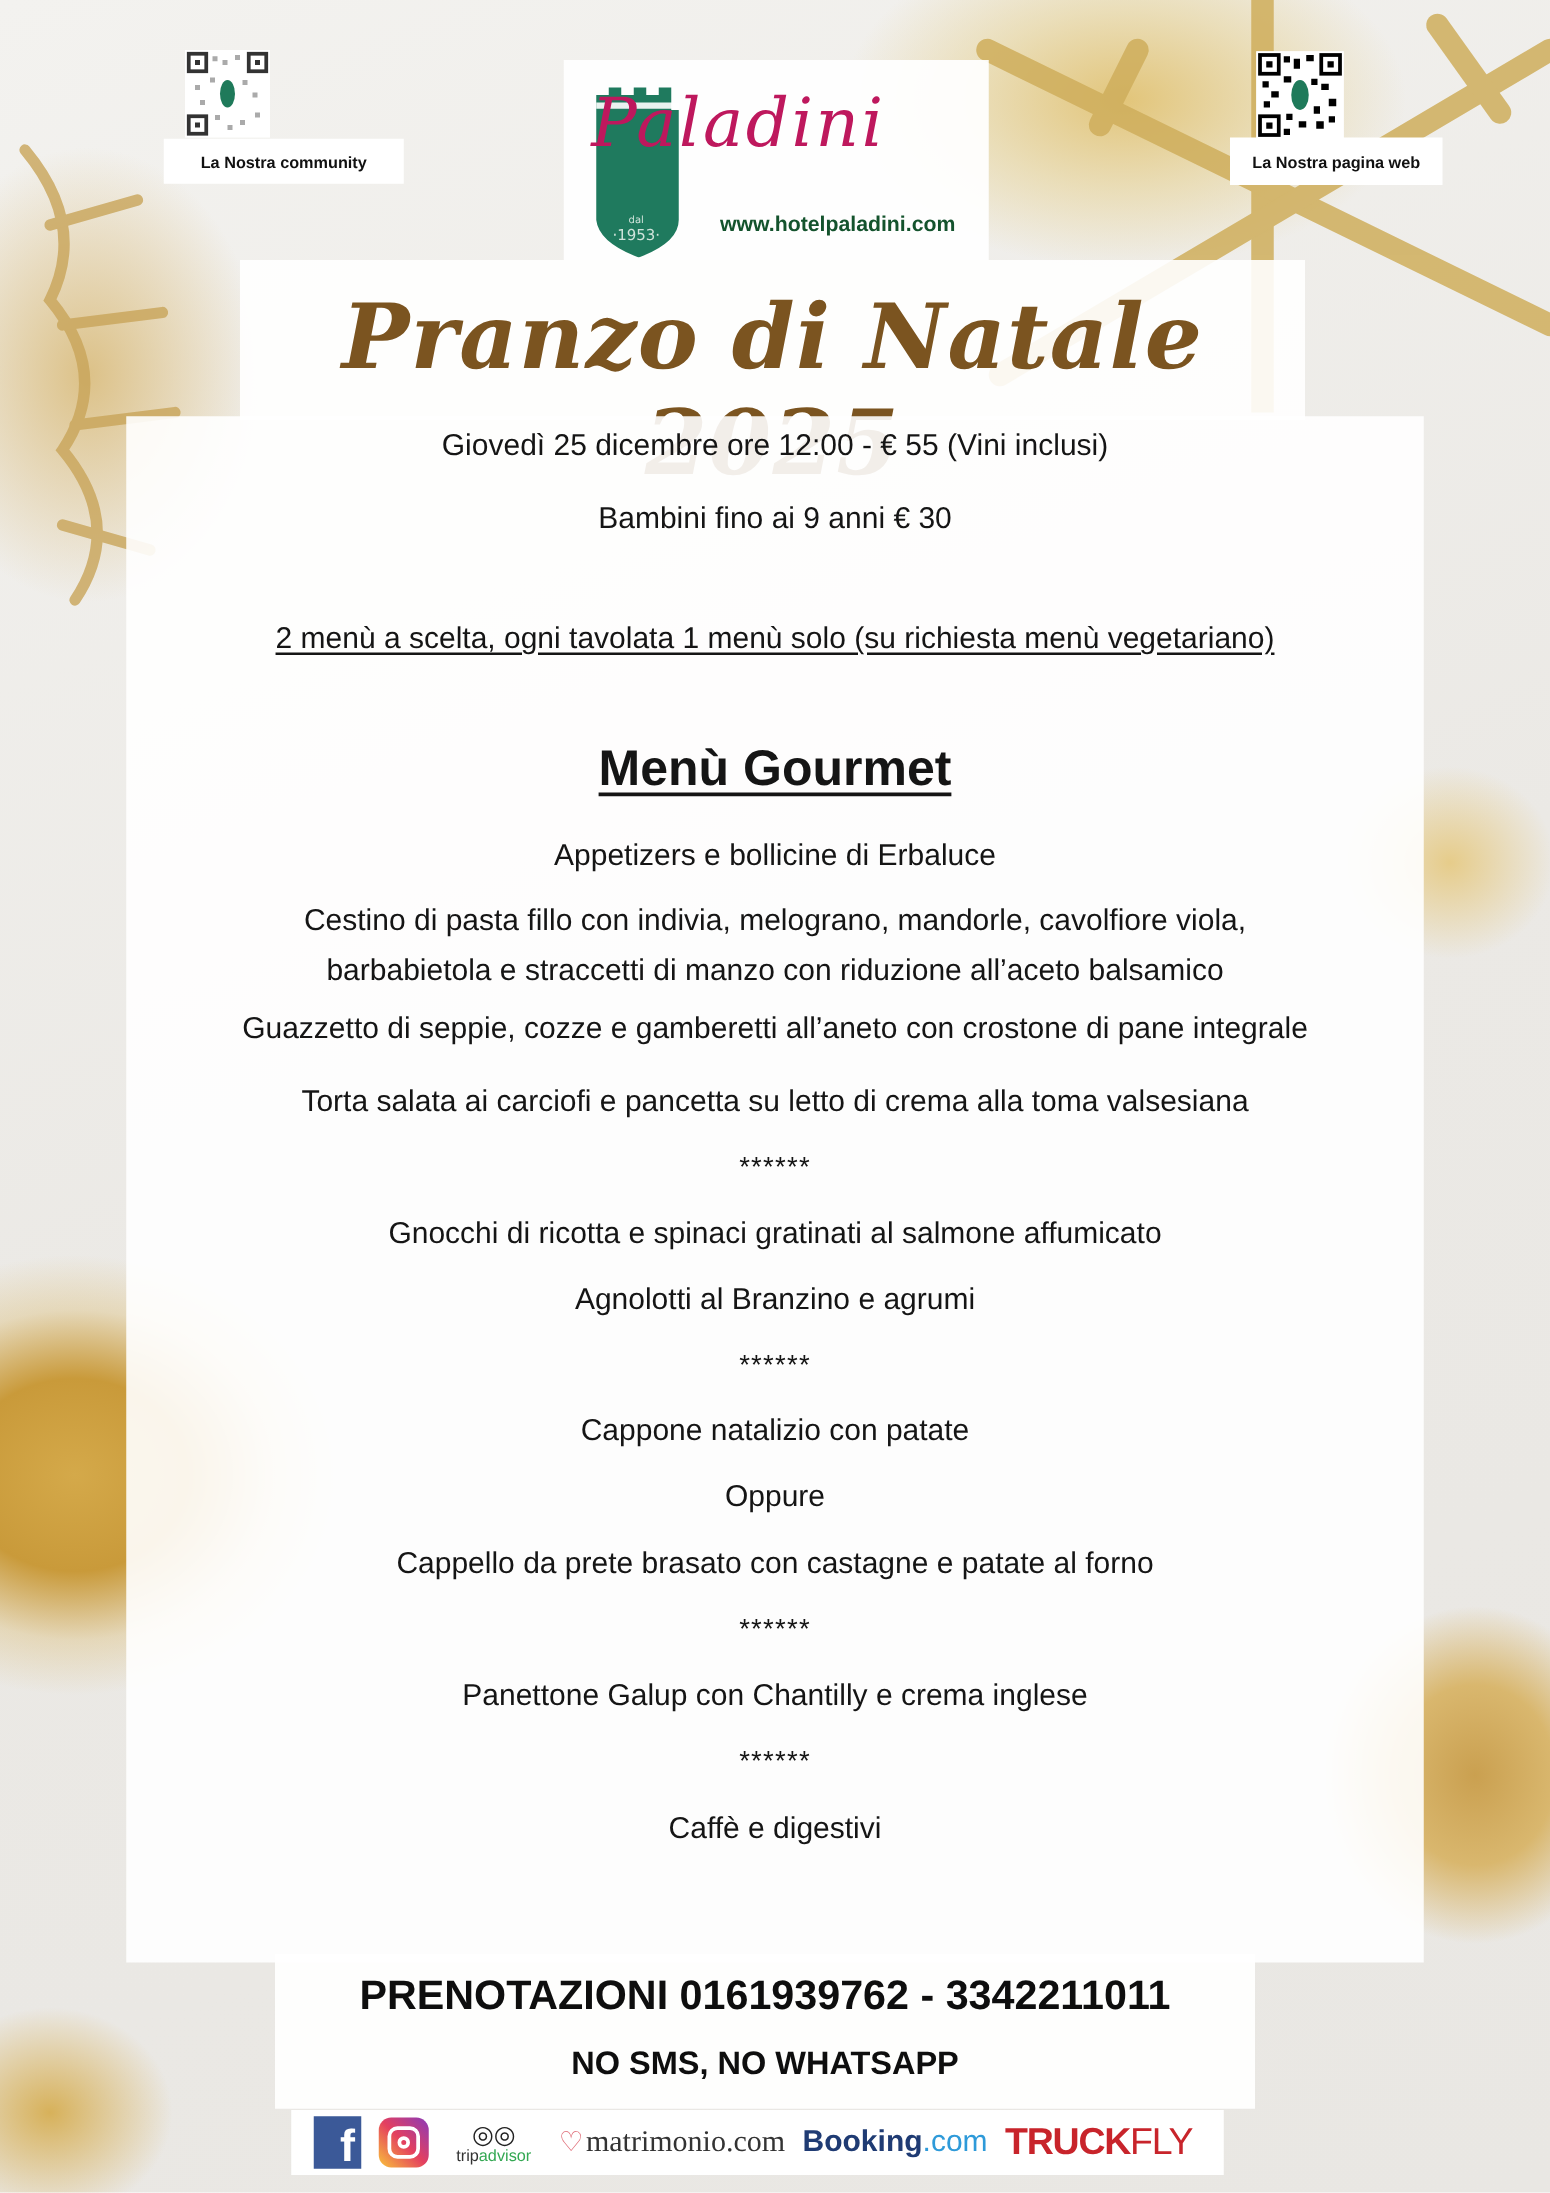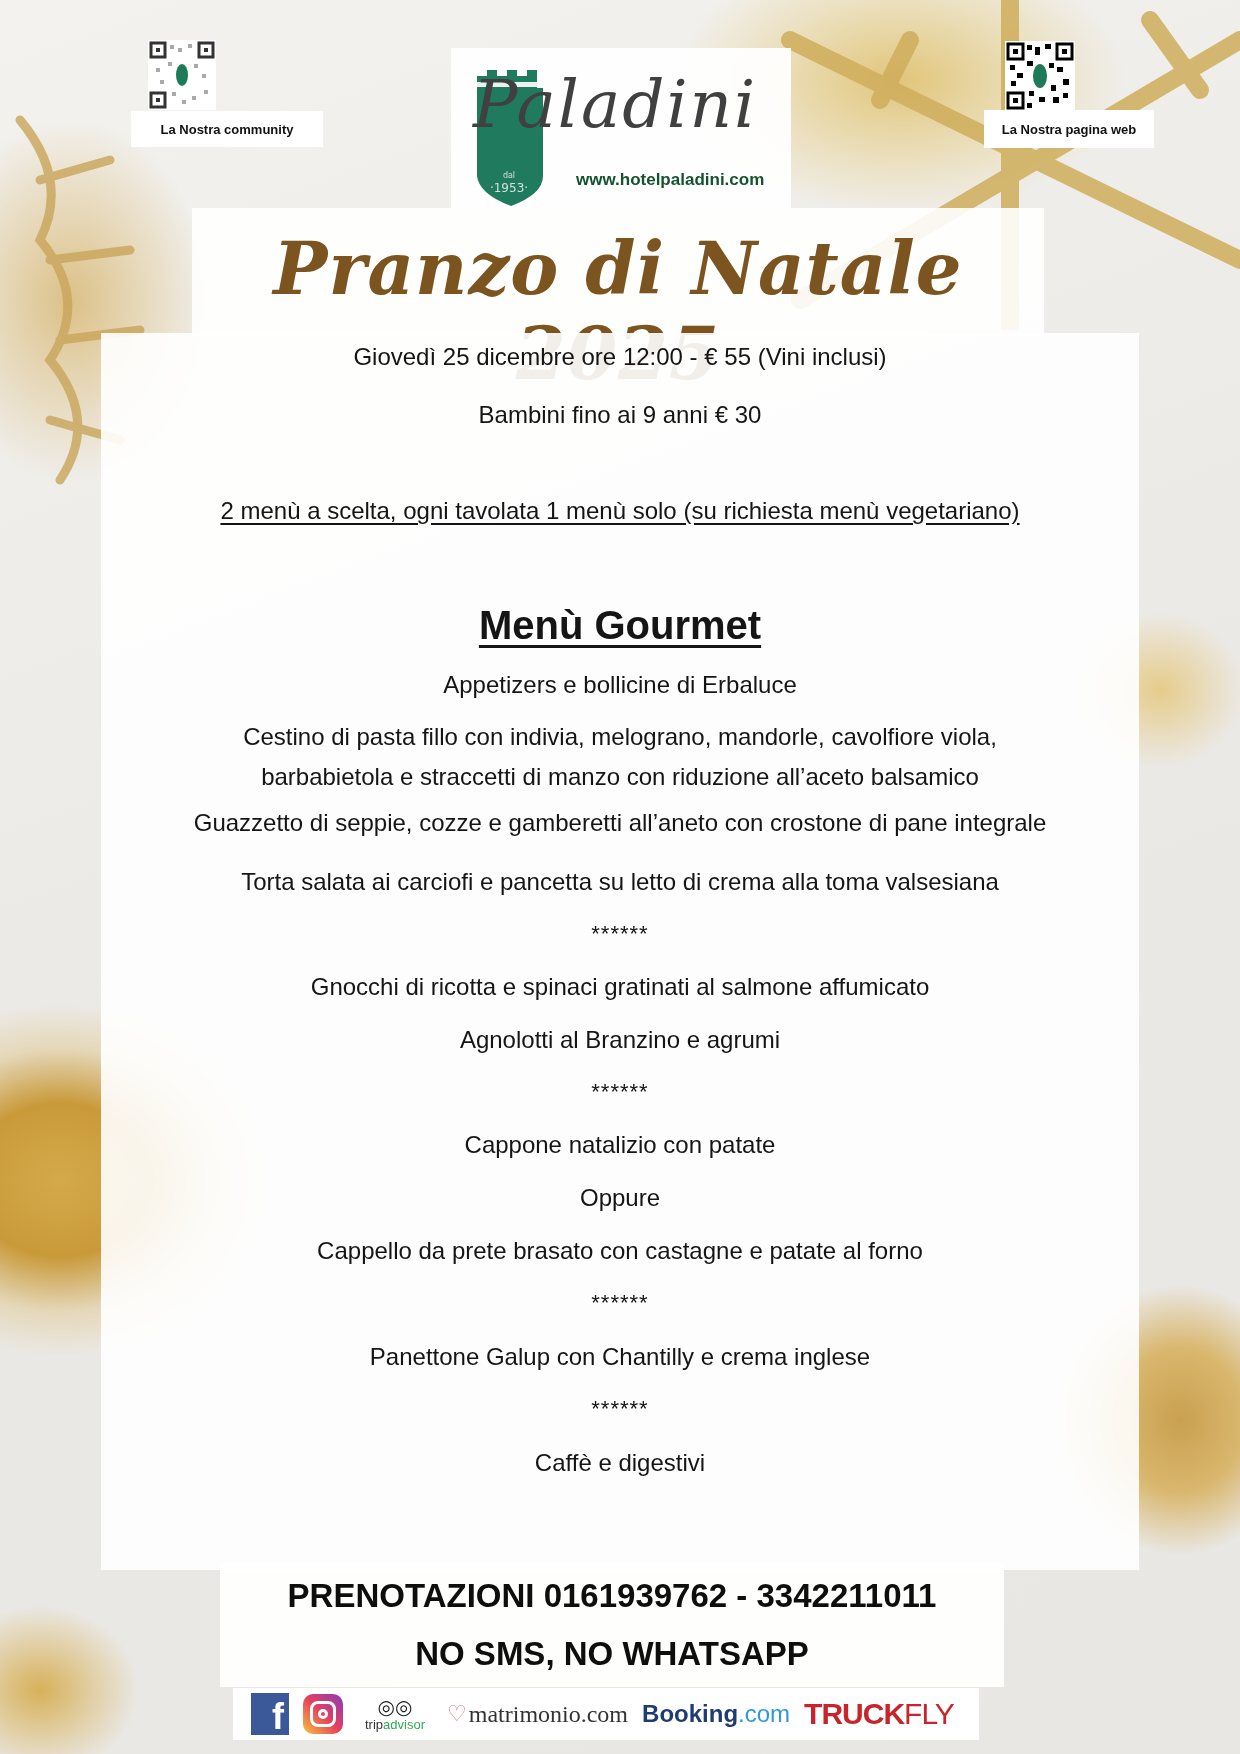--- a/index.html
+++ b/index.html
@@ -31,22 +31,22 @@
 
     .logo-box {
       position: absolute; left: 451px; top: 48px; width: 340px; height: 160px;
       background: rgba(255,255,255,0.93);
     }
     .logo-shield {
       position: absolute; left: 20px; top: 18px; width: 76px; height: 140px;
     }
     .logo-word {
       position: absolute; left: 22px; top: 24px;
-      font-family: "DejaVu Serif", serif; font-style: italic; font-size: 66px;
-      color: #404040; letter-spacing: 2px; line-height: 1;
+      font-family: "DejaVu Serif", serif; font-style: italic; font-size: 54px;
+      color: #be185d; letter-spacing: 2px; line-height: 1;
     }
     .logo-url {
       position: absolute; left: 125px; top: 122px;
       font-family: "Liberation Sans", sans-serif; font-weight: bold; font-size: 17px; color: #14532d;
     }
 
     .title-box {
       position: absolute; left: 192px; top: 208px; width: 852px; height: 128px;
       background: rgba(255,255,255,0.9);
     }
@@ -61,21 +61,21 @@
       background: rgba(255,255,255,0.9);
     }
     .line {
       position: absolute; left: 0; right: 0; text-align: center;
       font-family: "Liberation Sans", sans-serif; font-size: 24px; color: #151515;
       white-space: nowrap;
     }
     .underline { text-decoration: underline; text-underline-offset: 4px; }
     .menu-heading {
       font-family: "Liberation Sans", sans-serif; font-weight: bold; font-size: 40px;
-      text-decoration: underline; text-decoration-thickness: 3px; text-underline-offset: 6px; margin-top: 10px;
+      text-decoration: underline; text-decoration-thickness: 3px; text-underline-offset: 6px;
     }
     .sep { font-size: 22px; letter-spacing: 1px; }
 
     .booking-box {
       position: absolute; left: 220px; top: 1563px; width: 784px; height: 124px;
       background: rgba(255,255,255,0.93);
     }
     .booking-line {
       position: absolute; left: 0; right: 0; text-align: center;
       font-family: "Liberation Sans", sans-serif; font-weight: bold; color: #0e0e0e; white-space: nowrap;
@@ -218,21 +218,21 @@
   <div class="line" style="top:851px">Oppure</div>
   <div class="line" style="top:904px">Cappello da prete brasato con castagne e patate al forno</div>
   <div class="line sep" style="top:957px">******</div>
   <div class="line" style="top:1010px">Panettone Galup con Chantilly e crema inglese</div>
   <div class="line sep" style="top:1063px">******</div>
   <div class="line" style="top:1116px">Caffè e digestivi</div>
 </div>
 
 <div class="booking-box">
   <div class="booking-line" style="top:14px;font-size:33px">PRENOTAZIONI 0161939762 - 3342211011</div>
-  <div class="booking-line" style="top:72px;font-size:33px">NO SMS, NO WHATSAPP</div>
+  <div class="booking-line" style="top:72px;font-size:26px">NO SMS, NO WHATSAPP</div>
 </div>
 
 <div class="social-bar">
   <div class="soc fb">f</div>
   <div class="soc ig">
       <div class="inner"></div>
     </div>
   <div class="soc ta">
     <span class="eyes">◎◎</span>
     <span class="word"><span>trip</span><b>advisor</b></span>

